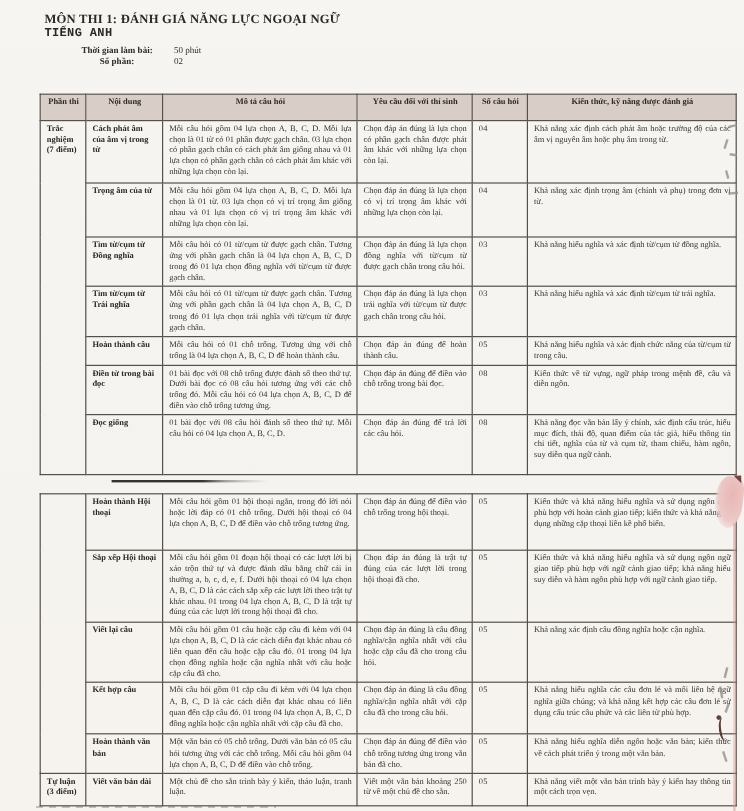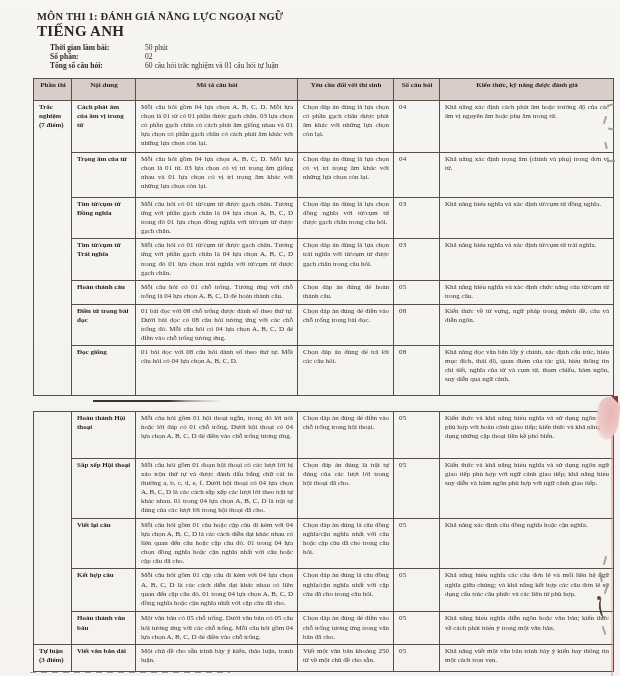--- a/index.html
+++ b/index.html
@@ -9,23 +9,23 @@
     background: linear-gradient(180deg, #f7f5f1 0%, #f5f3ef 60%, #f6f3ee 100%);
     font-family: "Liberation Serif", "DejaVu Serif", serif;
     color: #33302c;
     position: relative;
   }
   .page { position: relative; width: 620px; height: 661px; }
 
   
   .doc-header { position: absolute; top: 11px; left: 37px; width: 540px; }
   .doc-title  { font-size: 10.5px; font-weight: bold; letter-spacing: 0.2px; color: #2c2925; }
-  .doc-subtitle { font-size: 15px; font-weight: bold; letter-spacing: 0.3px; margin-top: 1px; color: #2c2925; }
+  .doc-subtitle { font-size: 10px; font-weight: bold; letter-spacing: 0.3px; margin-top: 1px; color: #2c2925; font-family: Liberation Mono, monospace; }
   .meta { margin-top: 3px; margin-left: 13px; font-size: 7.5px; line-height: 1.22; }
-  .meta-row { display: flex; }
+  .meta-row { display: flex; text-align: center; }
   .meta-label { display: inline-block; width: 95px; font-weight: bold; color: #2e2b27; }
   .meta-value { color: #33302c; }
 
   
   table.spec {
     position: absolute; left: 33px; width: 580px;
     border-collapse: collapse; table-layout: fixed;
     font-size: 7px; line-height: 1.3; color: #33302c;
   }
   #table1 { top: 78px; }
@@ -103,24 +103,20 @@
     <div class="doc-title">MÔN THI 1: ĐÁNH GIÁ NĂNG LỰC NGOẠI NGỮ</div>
     <div class="doc-subtitle">TIẾNG ANH</div>
     <div class="meta">
       <div class="meta-row">
         <span class="meta-label">Thời gian làm bài:</span>
         <span class="meta-value">50 phút</span>
       </div>
       <div class="meta-row">
         <span class="meta-label">Số phần:</span>
         <span class="meta-value">02</span>
-      </div>
-      <div class="meta-row">
-        <span class="meta-label">Tổng số câu hỏi:</span>
-        <span class="meta-value">60 câu hỏi trắc nghiệm và 01 câu hỏi tự luận</span>
       </div>
     </div>
   </div>
 
   <table class="spec" id="table1">
     <colgroup>
       <col style="width:38px">
         <col style="width:64px">
         <col style="width:162px">
       <col style="width:96px">

